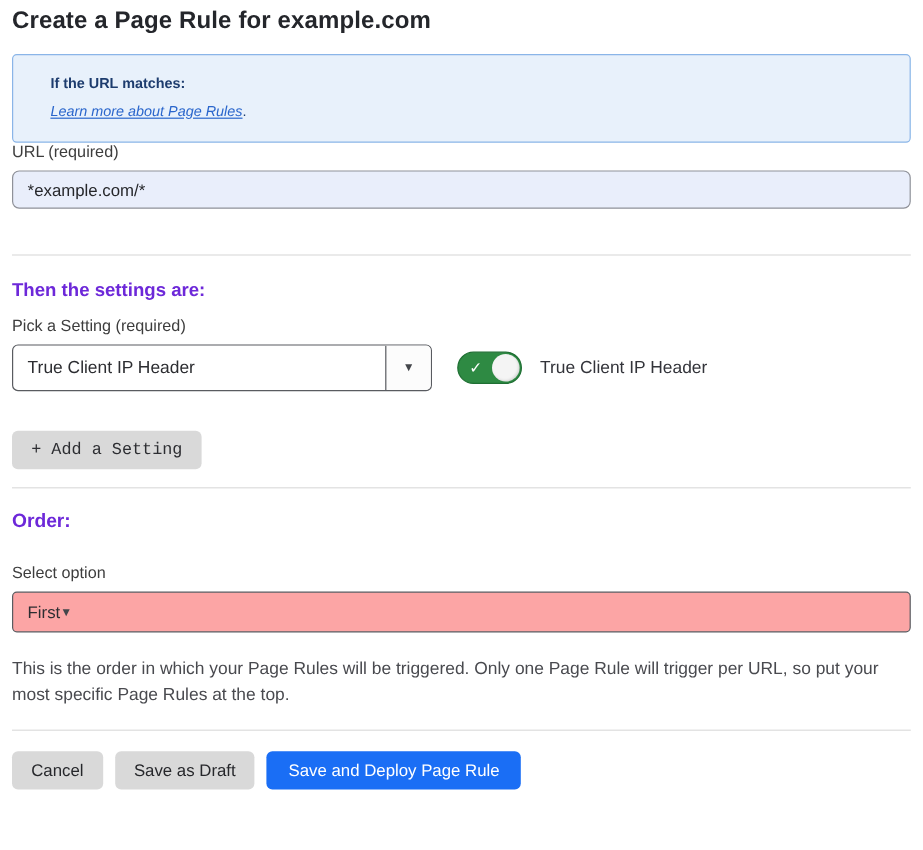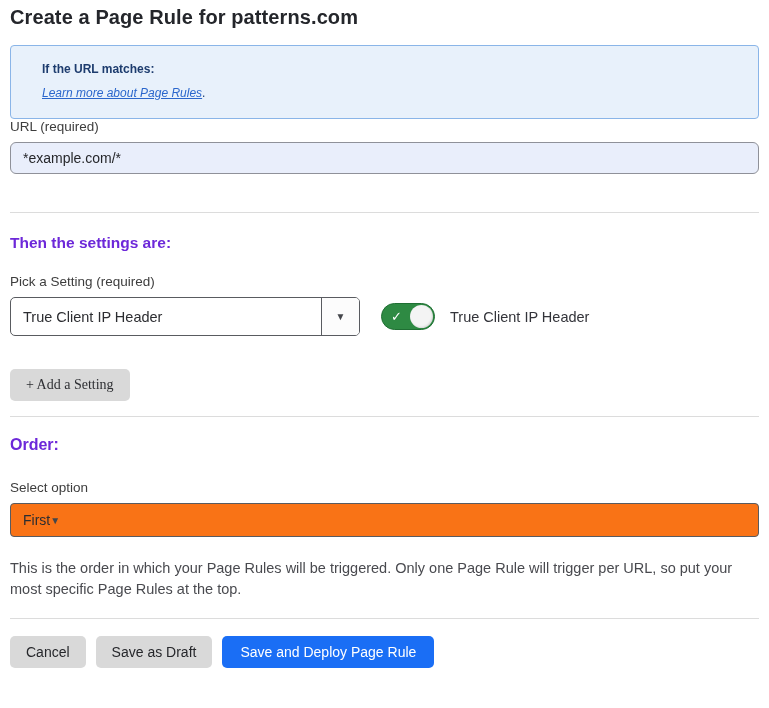--- a/index.html
+++ b/index.html
@@ -69,21 +69,21 @@
   .divider-2 { margin-top: 15px; }
   .divider-3 { margin-top: 18px; }
 
   .section-heading {
     font-size: 15.5px;
     font-weight: bold;
     color: #6d28d9;
     margin-top: 21px;
   }
 
-  .picker-row-label { margin-top: 22px; }
+  .picker-row-label { margin-top: 12px; }
 
   .setting-row { display: flex; align-items: center; }
 
   
   .setting-dropdown {
     width: 350px;
     height: 39px;
     border: 1px solid #595b60;
     border-radius: 5px;
     background: #ffffff;
@@ -149,34 +149,34 @@
 
   .add-setting-btn {
     margin-top: 33px;
     display: inline-block;
     background: #d9d9d9;
     color: #2d2e32;
     border: none;
     border-radius: 5px;
     padding: 8px 16px;
     font-size: 14px;
-    font-family: Liberation Serif, serif;
+    font-family: Liberation Mono, monospace;
     cursor: pointer;
   }
 
   .order-heading { font-size: 16px; margin-top: 19px; }
   .select-label { margin-top: 26px; }
 
   
   .order-select {
     width: 100%;
     height: 34px;
     border: 1px solid #595b60;
     border-radius: 4px;
-    background: #f97316;
+    background: #fca5a5;
     display: flex;
     align-items: center;
     justify-content: flex-start;
     padding: 0 14px 0 12px;
     cursor: pointer;
   }
   .order-select .sel-value { font-size: 14px; color: #2c2d31; }
 
   .help-text {
     margin-top: 21px;
@@ -201,21 +201,21 @@
     cursor: pointer;
   }
   .btn-gray { background: #d9d9d9; color: #26272b; }
   .btn-primary { background: #1a6ef5; color: #ffffff; padding: 8px 18px; }
 </style>
 </head>
 <body>
 
 <div class="container">
 
-  <h1 class="page-title">Create a Page Rule for patterns.com</h1>
+  <h1 class="page-title">Create a Page Rule for example.com</h1>
 
   <div class="info-box">
     <div class="info-heading">If the URL matches:</div>
     <div><a class="info-link">Learn more about Page Rules</a><span>.</span></div>
   </div>
 
   <div class="url-section">
     <div class="field-label">URL (required)</div>
     <input class="url-input" type="text" value="*example.com/*" style="">
   </div>

